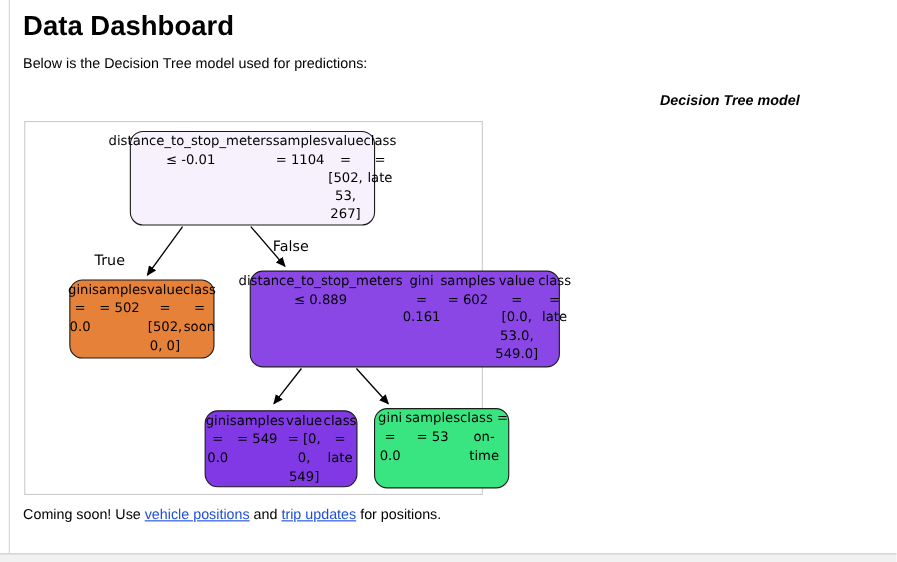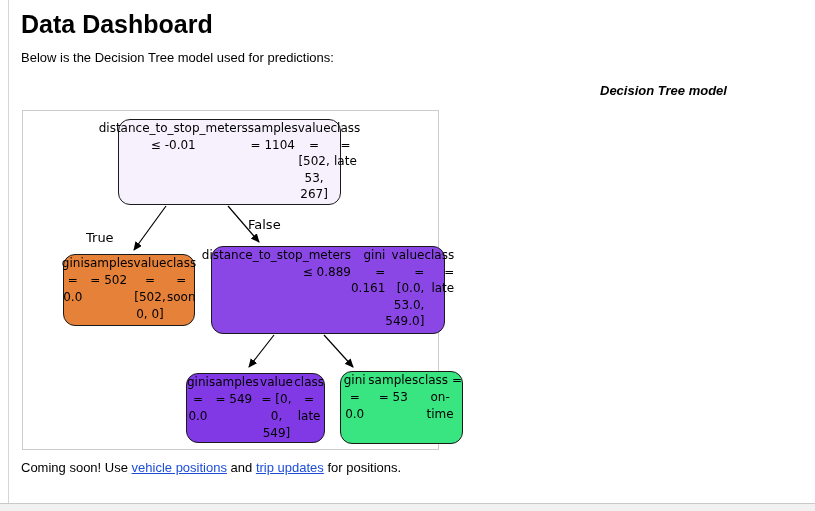--- a/index.html
+++ b/index.html
@@ -20,21 +20,21 @@
   .edges{position:absolute;left:0;top:0;width:415px;height:338px;}
   .tree-node{
     position:absolute;box-sizing:border-box;
     border:1.5px solid #1a1a1a;border-radius:12px;
     display:flex;flex-direction:row;justify-content:center;
     text-align:center;font-family:"DejaVu Sans",sans-serif;
     font-size:12px;line-height:16.5px;color:#000;margin-left:32px;
   }
   .node-root{left:63px;top:8px;width:223px;height:86px;}
   .node-early{left:8px;top:143px;width:132px;height:72px;line-height:17px;}
-  .node-internal{left:156px;top:135px;width:234px;height:88px;text-align:right;}
+  .node-internal{left:172px;top:135px;width:282px;height:88px;}
   .node-late{left:131px;top:262px;width:139px;height:70px;line-height:17px;}
   .node-ontime{left:285px;top:260px;width:123px;height:73px;line-height:17px;}
   .edge-label{position:absolute;font-family:"DejaVu Sans",sans-serif;font-size:13px;}
   .label-true{left:63px;top:103px;margin-top:16px;}
   .label-false{left:225px;top:90px;margin-top:16px;}
   .footer-text{position:absolute;left:21px;top:460px;margin:0;font-size:13px;}
   .footer-text a{color:#1d4ed8;text-decoration:underline;cursor:pointer;}
 </style>
 </head>
 <body>
@@ -74,20 +74,21 @@
   <div class="tree-node node-early" style="background: rgb(229, 129, 57);">
     <span>gini = 0.0</span>
     <span>samples = 502</span>
     <span>value = [502, 0, 0]</span>
     <span>class = soon</span>
   </div>
 
   <div class="tree-node node-internal" style="background: rgb(138, 71, 230);">
     <span>distance_to_stop_meters ≤ 0.889</span>
     <span>gini = 0.161</span>
+    <span>samples = 602</span>
     <span>value = [0.0, 53.0, 549.0]</span>
     <span>class = late</span>
   </div>
 
   <div class="tree-node node-late" style="background: rgb(129, 57, 229);">
     <span>gini = 0.0</span>
     <span>samples = 549</span>
     <span>value = [0, 0, 549]</span>
     <span>class = late</span>
   </div>

